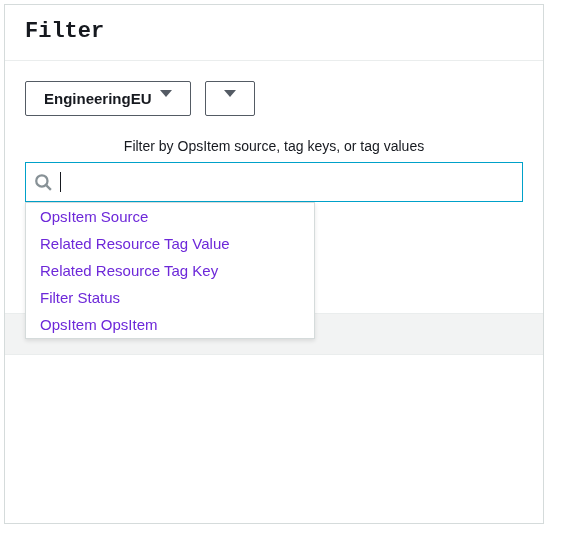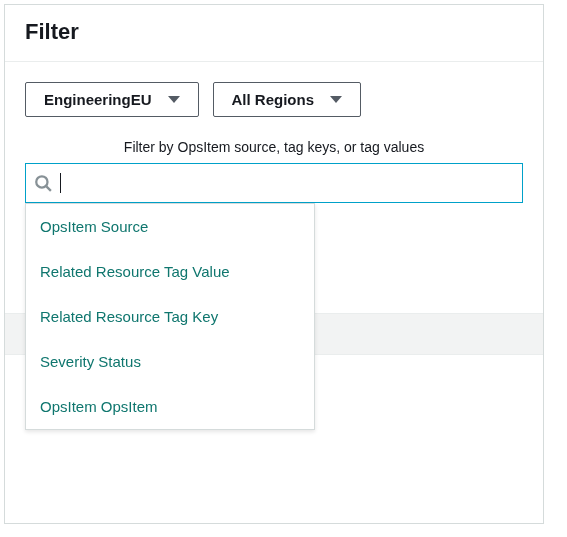--- a/index.html
+++ b/index.html
@@ -19,39 +19,40 @@
       border: 1px solid #d5dbdb;
       background: #fff;
       margin: 4px;
       width: 540px;
       height: 520px;
       position: relative;
     }
     .panel-header {
       padding: 14px 20px 16px 20px;
       border-bottom: 1px solid #eaeded;
+      font-family: Liberation Mono, monospace;
     }
     .panel-title {
       font-size: 22px;
       font-weight: 700;
       color: #16191f;
     }
     .panel-body {
       padding: 20px 20px 0 20px;
     }
     .dropdown-row {
       display: flex;
       gap: 14px;
       margin-bottom: 22px;
     }
     .dropdown-btn {
       display: inline-flex;
-      align-items: center;
+      align-items: flex-start;
       justify-content: center;
-      gap: 16px;
+      gap: 8px;
       border: 1px solid #545b64;
       background: #fff;
       color: #16191f;
       font-weight: 700;
       font-size: 15px;
       padding: 8px 18px;
       border-radius: 2px;
       cursor: pointer;
     }
     .caret {
@@ -105,23 +106,23 @@
       position: absolute;
       top: 40px;
       left: 0;
       width: 290px;
       background: #fff;
       border: 1px solid #d5dbdb;
       box-shadow: 0 2px 4px rgba(0,0,0,0.1);
       z-index: 10;
     }
     .dropdown-item {
-      padding: 14px 14px;
+      padding: 5px 14px;
       font-size: 15px;
-      color: #0f766e;
+      color: #6d28d9;
       cursor: pointer;
     }
     .gray-band {
       position: absolute;
       left: 0;
       right: 0;
       top: 308px;
       height: 42px;
       background: #f2f3f3;
       border-top: 1px solid #eaeded;
@@ -139,21 +140,20 @@
     <h2 class="panel-title">Filter</h2>
   </div>
 
   <div class="panel-body">
     <div class="dropdown-row">
       <button class="dropdown-btn">
         <span>EngineeringEU</span>
         <span class="caret"></span>
       </button>
       <button class="dropdown-btn">
-        <span>All Regions</span>
         <span class="caret"></span>
       </button>
     </div>
 
     <div class="filter-label">Filter by OpsItem source, tag keys, or tag values</div>
 
     <div class="search-wrap">
       <div class="search-box">
         <span class="search-icon">
           <svg width="18" height="18" viewBox="0 0 16 16" fill="none" stroke="#879196" stroke-width="2">
@@ -162,18 +162,18 @@
           </svg>
         </span>
         <span class="text-cursor"></span>
         <input class="search-input" type="text" value="" style="">
       </div>
 
       <div class="dropdown-list">
         <div class="dropdown-item">OpsItem Source</div>
         <div class="dropdown-item">Related Resource Tag Value</div>
         <div class="dropdown-item">Related Resource Tag Key</div>
-        <div class="dropdown-item">Severity Status</div>
+        <div class="dropdown-item">Filter Status</div>
         <div class="dropdown-item">OpsItem OpsItem</div>
       </div>
     </div>
   </div>
 </div>
 
 </body></html>

